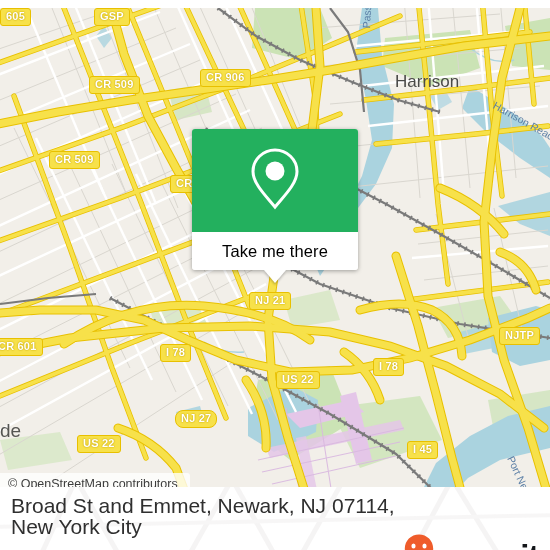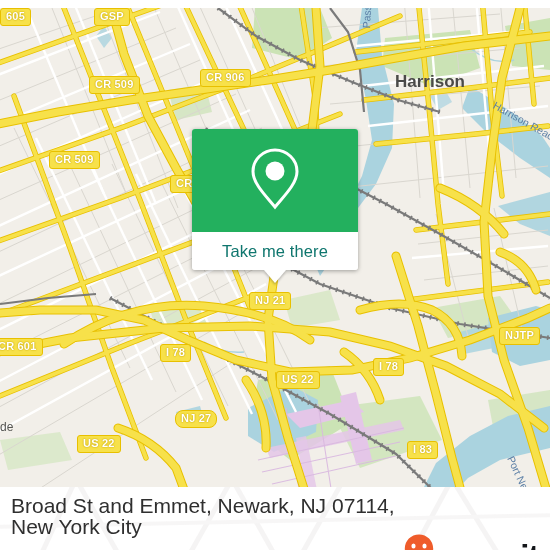--- a/index.html
+++ b/index.html
@@ -50,21 +50,21 @@
     box-sizing: border-box;
   }
 
   .place-label {
     position: absolute;
     color: #4a4a48;
     font-size: 17px;
     white-space: nowrap;
   }
   .place-label.small {
-    font-size: 12px;
+    font-size: 19px;
     color: #555552;
   }
 
   .river-label {
     position: absolute;
     color: #5b7fa6;
     font-size: 10.5px;
     white-space: nowrap;
   }
 
@@ -95,21 +95,21 @@
     left: 0; top: 103px;
     width: 100%;
     height: 38px;
     background: #ffffff;
     border-radius: 0 0 3px 3px;
     display: flex;
     align-items: center;
     justify-content: center;
   }
   #callout-label {
-    color: #0f766e;
+    color: #000000;
     font-size: 16.5px;
     letter-spacing: .1px;
   }
   #callout-tail {
     position: absolute;
     left: 50%;
     top: 141px;
     margin-left: -11px;
     width: 0; height: 0;
     border-left: 11px solid transparent;
@@ -423,25 +423,25 @@
         <div class="shield" style="left: 49px; top: 143px;">CR 509</div>
         <div class="shield" style="left: 170px; top: 167px;">CR 5</div>
         <div class="shield" style="left: 249px; top: 284px;">NJ 21</div>
         <div class="shield" style="left: 499px; top: 319px;">NJTP</div>
         <div class="shield" style="left: -8px; top: 330px;">CR 601</div>
         <div class="shield" style="left: 160px; top: 336px;">I 78</div>
         <div class="shield" style="left: 373px; top: 350px;">I 78</div>
         <div class="shield" style="left: 276px; top: 363px;">US 22</div>
         <div class="shield" style="left: 175px; top: 402px; border-radius: 8px;">NJ 27</div>
         <div class="shield" style="left: 77px; top: 427px;">US 22</div>
-        <div class="shield" style="left: 407px; top: 433px;">I 83</div>
+        <div class="shield" style="left: 407px; top: 433px;">I 45</div>
       </div>
 
     <div id="place-layer">
-        <div class="place-label" style="left: 395px; top: 64px; font-weight: bold;">Harrison</div>
+        <div class="place-label" style="left: 395px; top: 64px;">Harrison</div>
         <div class="place-label small" style="left: 0px; top: 412px;">de</div>
       </div>
 
     <div id="water-layer">
         <div class="river-label" style="left: 360px; top: 20px; transform: rotate(-87deg); transform-origin: left top;">Passaic River</div>
         <div class="river-label" style="left: 497px; top: 91px; transform: rotate(29deg); transform-origin: left top;">Harrison Reach</div>
         <div class="river-label" style="left: 516px; top: 446px; transform: rotate(65deg); transform-origin: left top;">Port Newark</div>
       </div>
 
     <div id="callout">
@@ -452,20 +452,21 @@
             <circle cx="28" cy="25" r="9.5" fill="#ffffff"></circle>
           </svg>
         </span>
       </div>
       <div id="callout-bottom">
         <span id="callout-label">Take me there</span>
       </div>
       <div id="callout-tail"></div>
     </div>
 
+    <div id="attribution">© OpenStreetMap contributors</div>
   </div>
 
   <div id="footer">
     <svg id="footer-watermark" viewBox="0 0 550 63">
       <g stroke="#eceaea" stroke-width="5" fill="none">
         <path d="M40,70 L76,-8"></path>
           <path d="M76,-8 L120,70"></path>
         <path d="M188,70 L232,-8"></path>
           <path d="M232,-8 L276,70"></path>
         <path d="M300,70 L344,-8"></path>

